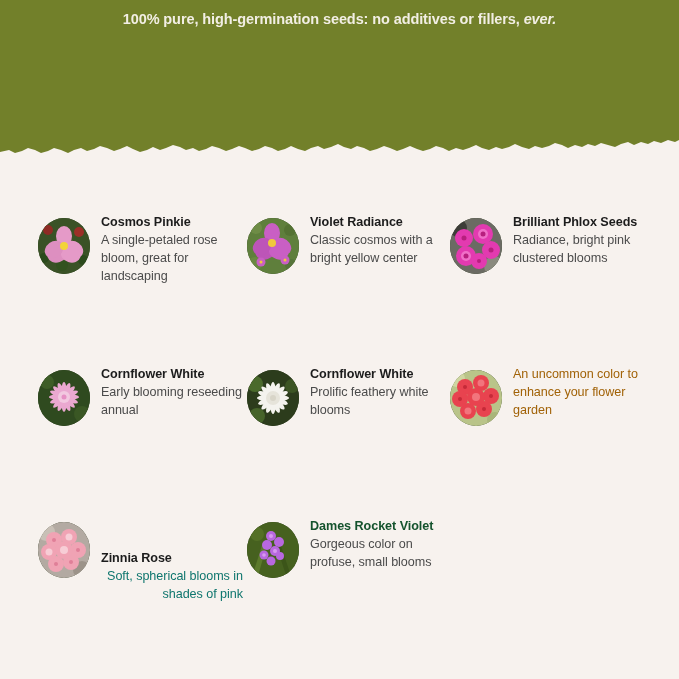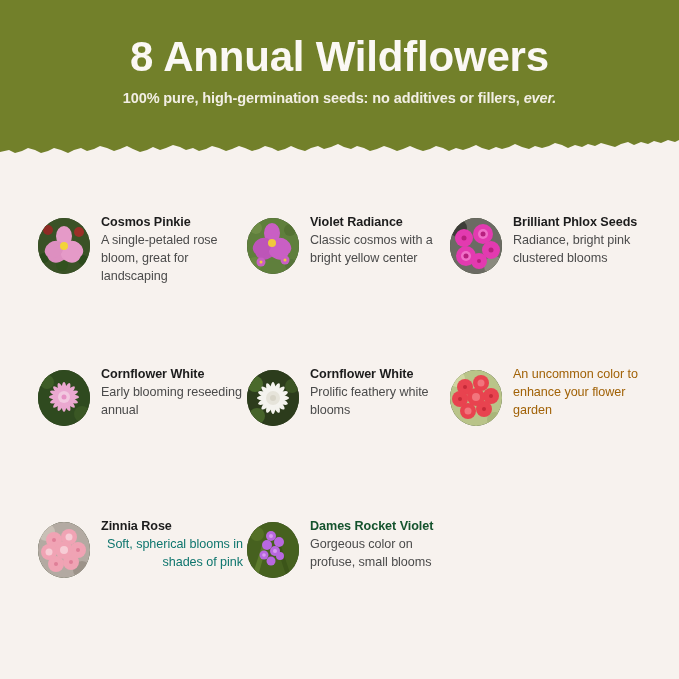--- a/index.html
+++ b/index.html
@@ -129,21 +129,20 @@
 </head>
 <body style="background: rgb(247, 242, 238);">
 
 <div class="banner">
   <div class="banner-fill">
     <svg viewBox="0 0 679 162" preserveAspectRatio="none" xmlns="http://www.w3.org/2000/svg">
       <path id="torn-path" fill="#72802a" d="M0,0 L679,0 L679,140 L675,142 L668,140 L661,143 L654,141 L648,144 L641,142 L634,145 L628,142 L621,144 L615,147 L608,145 L601,143 L595,146 L588,144 L582,147 L575,145 L568,148 L562,145 L555,143 L549,146 L542,148 L535,146 L529,149 L522,147 L515,144 L509,147 L502,149 L496,147 L489,150 L482,148 L476,145 L469,148 L463,150 L456,148 L449,151 L443,148 L436,146 L430,149 L423,151 L417,149 L410,146 L403,149 L397,151 L390,148 L384,146 L377,149 L370,151 L364,148 L357,146 L351,149 L344,147 L338,144 L331,147 L324,149 L318,146 L311,148 L305,151 L298,149 L291,146 L285,149 L278,151 L272,148 L265,146 L259,149 L252,151 L245,148 L239,146 L232,149 L226,151 L219,148 L212,146 L206,149 L199,151 L193,148 L186,150 L180,147 L173,145 L166,148 L160,150 L153,147 L147,150 L140,152 L133,149 L127,146 L120,149 L114,151 L107,148 L100,146 L94,149 L87,151 L81,148 L74,150 L68,153 L61,150 L54,148 L48,151 L41,153 L35,150 L28,148 L22,151 L15,153 L9,150 L0,152 Z"></path>
     </svg>
   </div>
   <div class="banner-text">
-    <h1 class="banner-title" style="color: rgb(251, 248, 244);">8 Annual Wildflowers</h1>
     <p class="banner-sub"><span>100% pure, high-germination seeds: no additives or fillers, </span><em>ever.</em></p>
   </div>
 </div>
 
 <div class="grid">
 
   <div class="row">
     <div class="item col-0">
       <div class="thumb">
         <svg viewBox="0 0 52 56" xmlns="http://www.w3.org/2000/svg">
@@ -349,21 +348,21 @@
           </g>
           <g fill="#e07f98">
             <circle cx="16" cy="18" r="2"></circle>
               <circle cx="40" cy="28" r="2"></circle>
             <circle cx="33" cy="40" r="2"></circle>
               <circle cx="18" cy="42" r="2"></circle>
           </g>
         </svg>
       </div>
       <div class="item-text">
-        <p class="item-title" style="color: rgb(28, 28, 28);">Zinnia Rose</p>
+        <p class="item-title" style="color: rgb(28, 28, 28); margin-top: 32px;">Zinnia Rose</p>
         <p class="item-desc" style="color: #0f766e; text-align: right;">Soft, spherical blooms in shades of pink</p>
       </div>
     </div>
 
     <div class="item col-1">
       <div class="thumb">
         <svg viewBox="0 0 52 56" xmlns="http://www.w3.org/2000/svg">
           <rect width="52" height="56" fill="#46611f"></rect>
           <path d="M6,52 L16,20 L20,22 L11,54 Z" fill="#5c7a2c"></path>
           <path d="M44,54 L34,24 L30,26 L40,56 Z" fill="#3c5519"></path>

